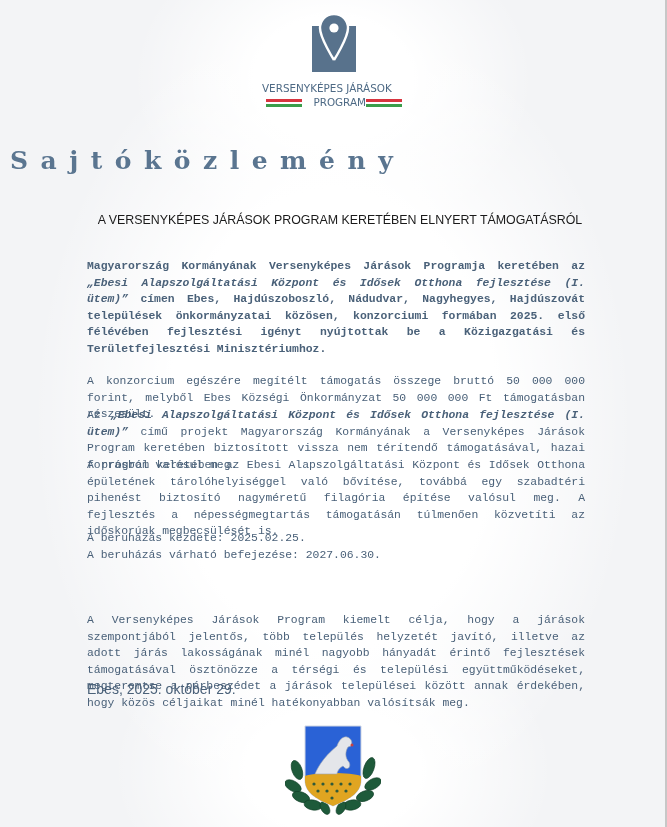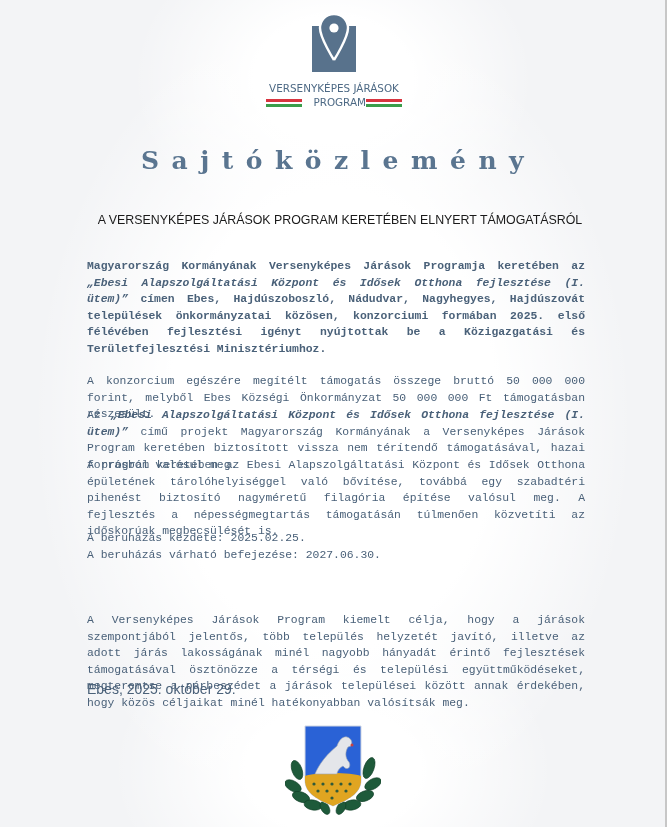--- a/index.html
+++ b/index.html
@@ -13,33 +13,33 @@
     background:
       radial-gradient(ellipse 300px 420px at 333px 420px, #ffffff 55%, rgba(255,255,255,0) 100%),
       radial-gradient(ellipse 200px 160px at 333px 80px, #ffffff 40%, rgba(255,255,255,0) 100%),
       radial-gradient(ellipse 220px 160px at 333px 770px, #ffffff 40%, rgba(255,255,255,0) 100%),
       #f3f4f6;
     border-right: 2px solid #c7c7c7;
   }
   .logo { position: absolute; left: 262px; top: 14px; width: 144px; height: 100px; }
   .logo-mark { position: absolute; left: 50px; top: 0; width: 44px; height: 58px; }
   .logo-text1 {
-    position: absolute; left: 0; top: 68px; width: 144px; text-align: center;
+    position: absolute; left: 0; top: 68px; width: 144px; 
     font-family: "DejaVu Sans", sans-serif; font-size: 10.4px; color: #4e6a85; letter-spacing: 0px;
   }
   .logo-row2 { position: absolute; left: 4px; top: 82px; width: 136px; height: 14px; }
   .flag { position: absolute; top: 3px; width: 36px; height: 8px; }
   .flag span { display: block; height: 2.6px; }
   .flag .r { background: #d8343f; } .flag .w { background: #fff; } .flag .g { background: #3b9d4a; }
   .logo-text2 {
     position: absolute; left: 36px; width: 64px; top: 0; text-align: right;
     font-size: 10.4px; color: #4e6a85;
   }
   .title {
-    position: absolute; left: 0; width: 667px; top: 146px; text-align: center;
+    position: absolute; left: 0; width: 667px; top: 146px; text-align: left;
     font-family: "DejaVu Serif", serif; font-weight: bold; font-size: 25px;
     letter-spacing: 12.5px; color: #5a7590; padding-left: 10px; box-sizing: border-box;
   }
   .subtitle {
     position: absolute; left: 0; width: 680px; top: 213px; text-align: center;
     font-family: "Liberation Sans", sans-serif; font-size: 12.4px; color: #1a1a1a;
   }
   .body-text {
     position: absolute; left: 87px; width: 498px;
     font-family: Liberation Mono, monospace; font-size: 11.4px; line-height: 16.6px;

